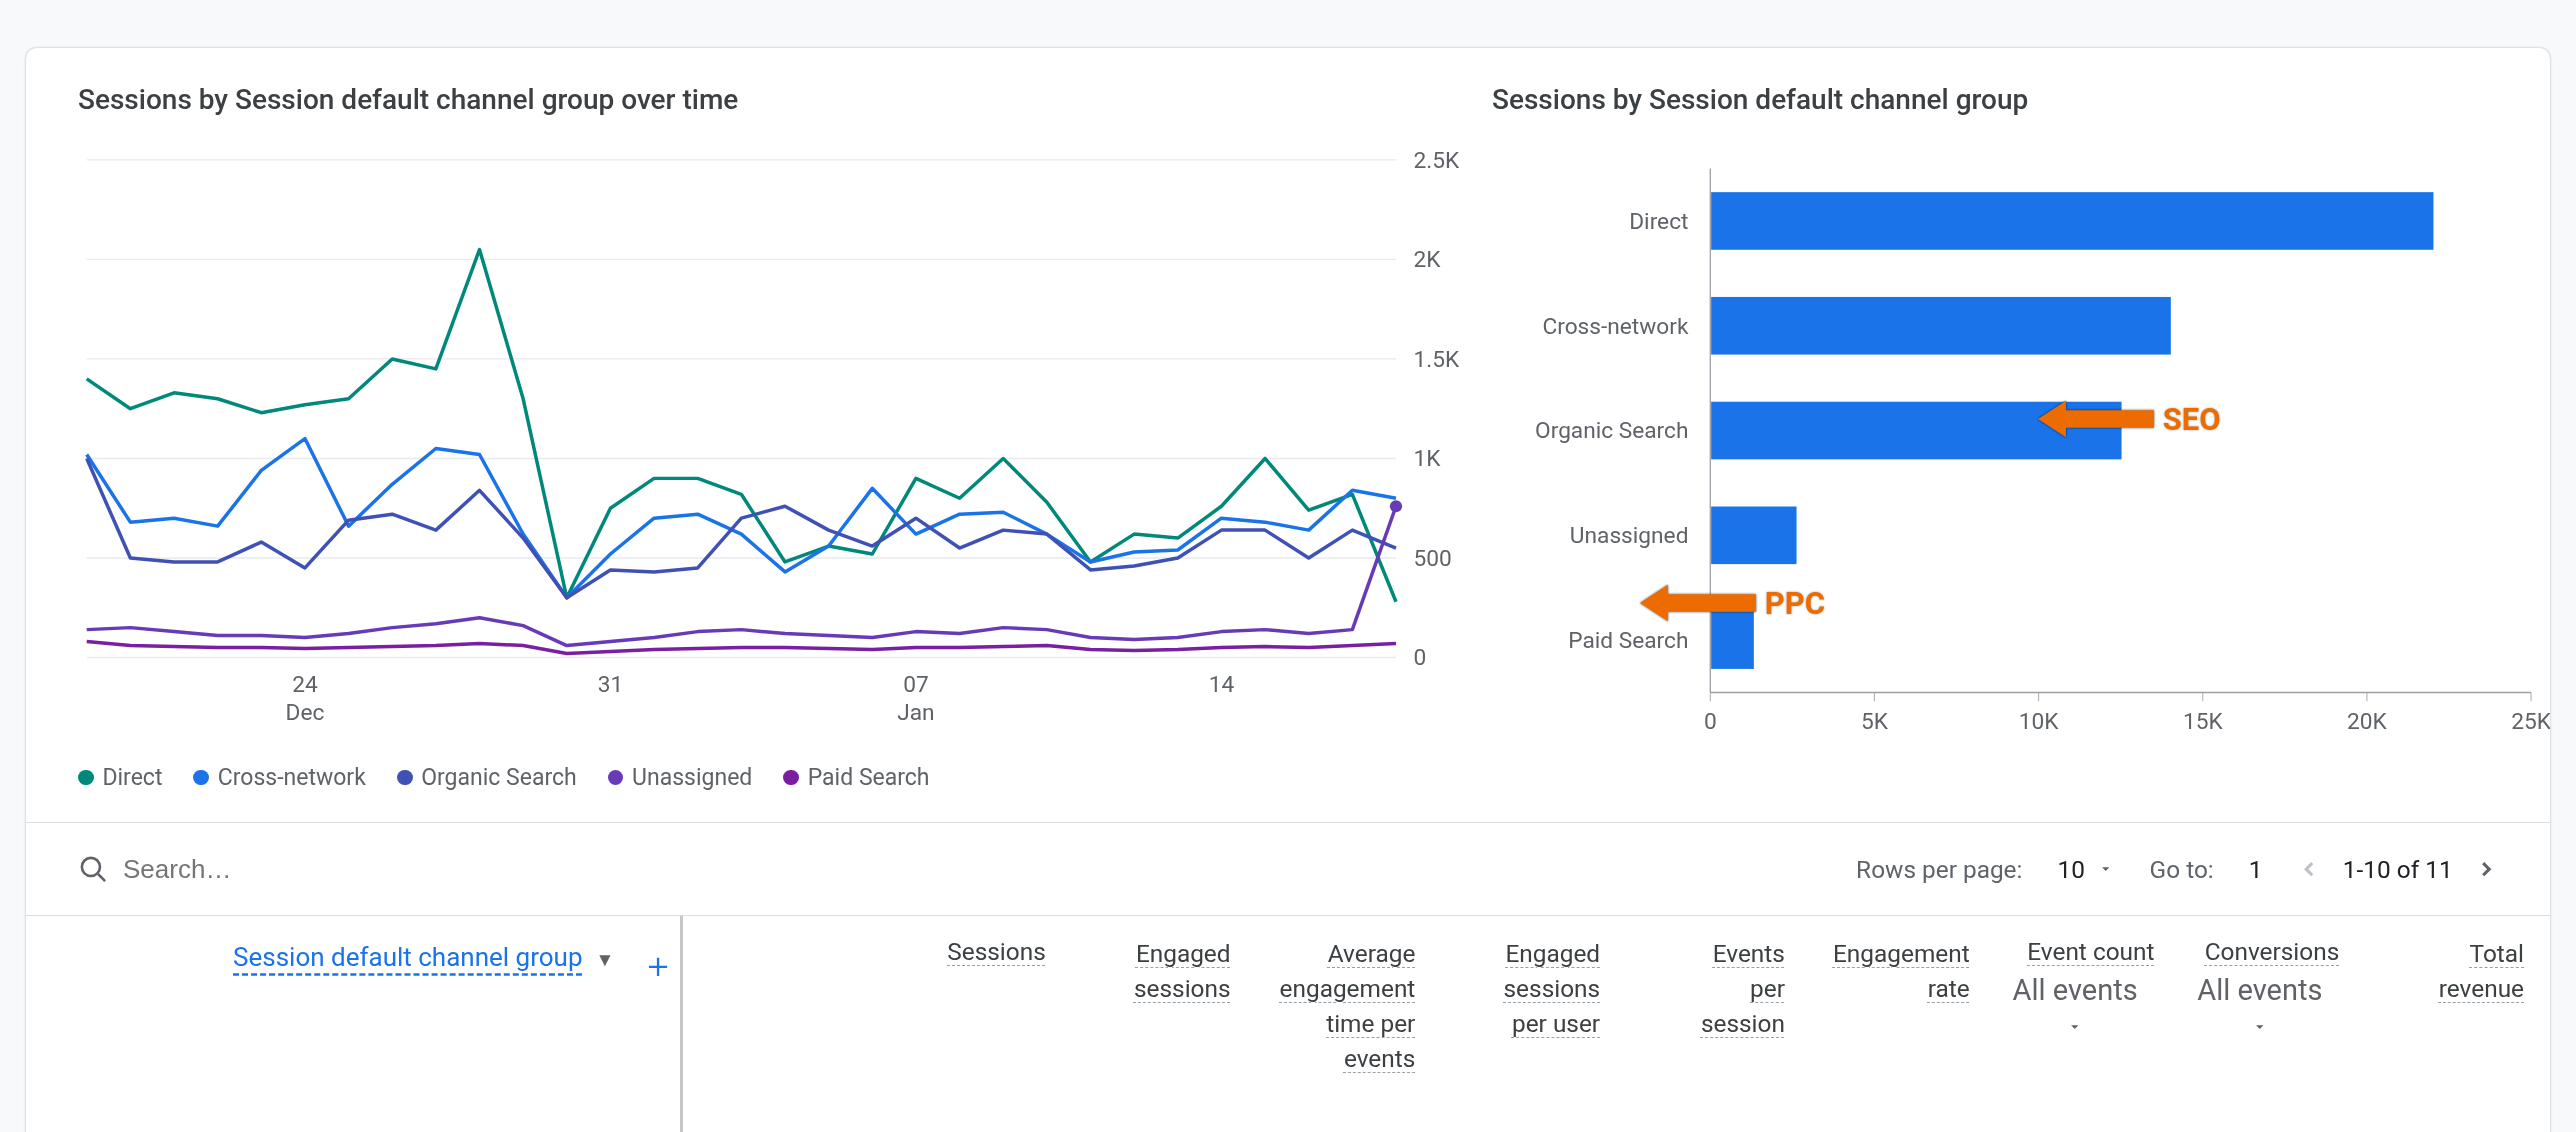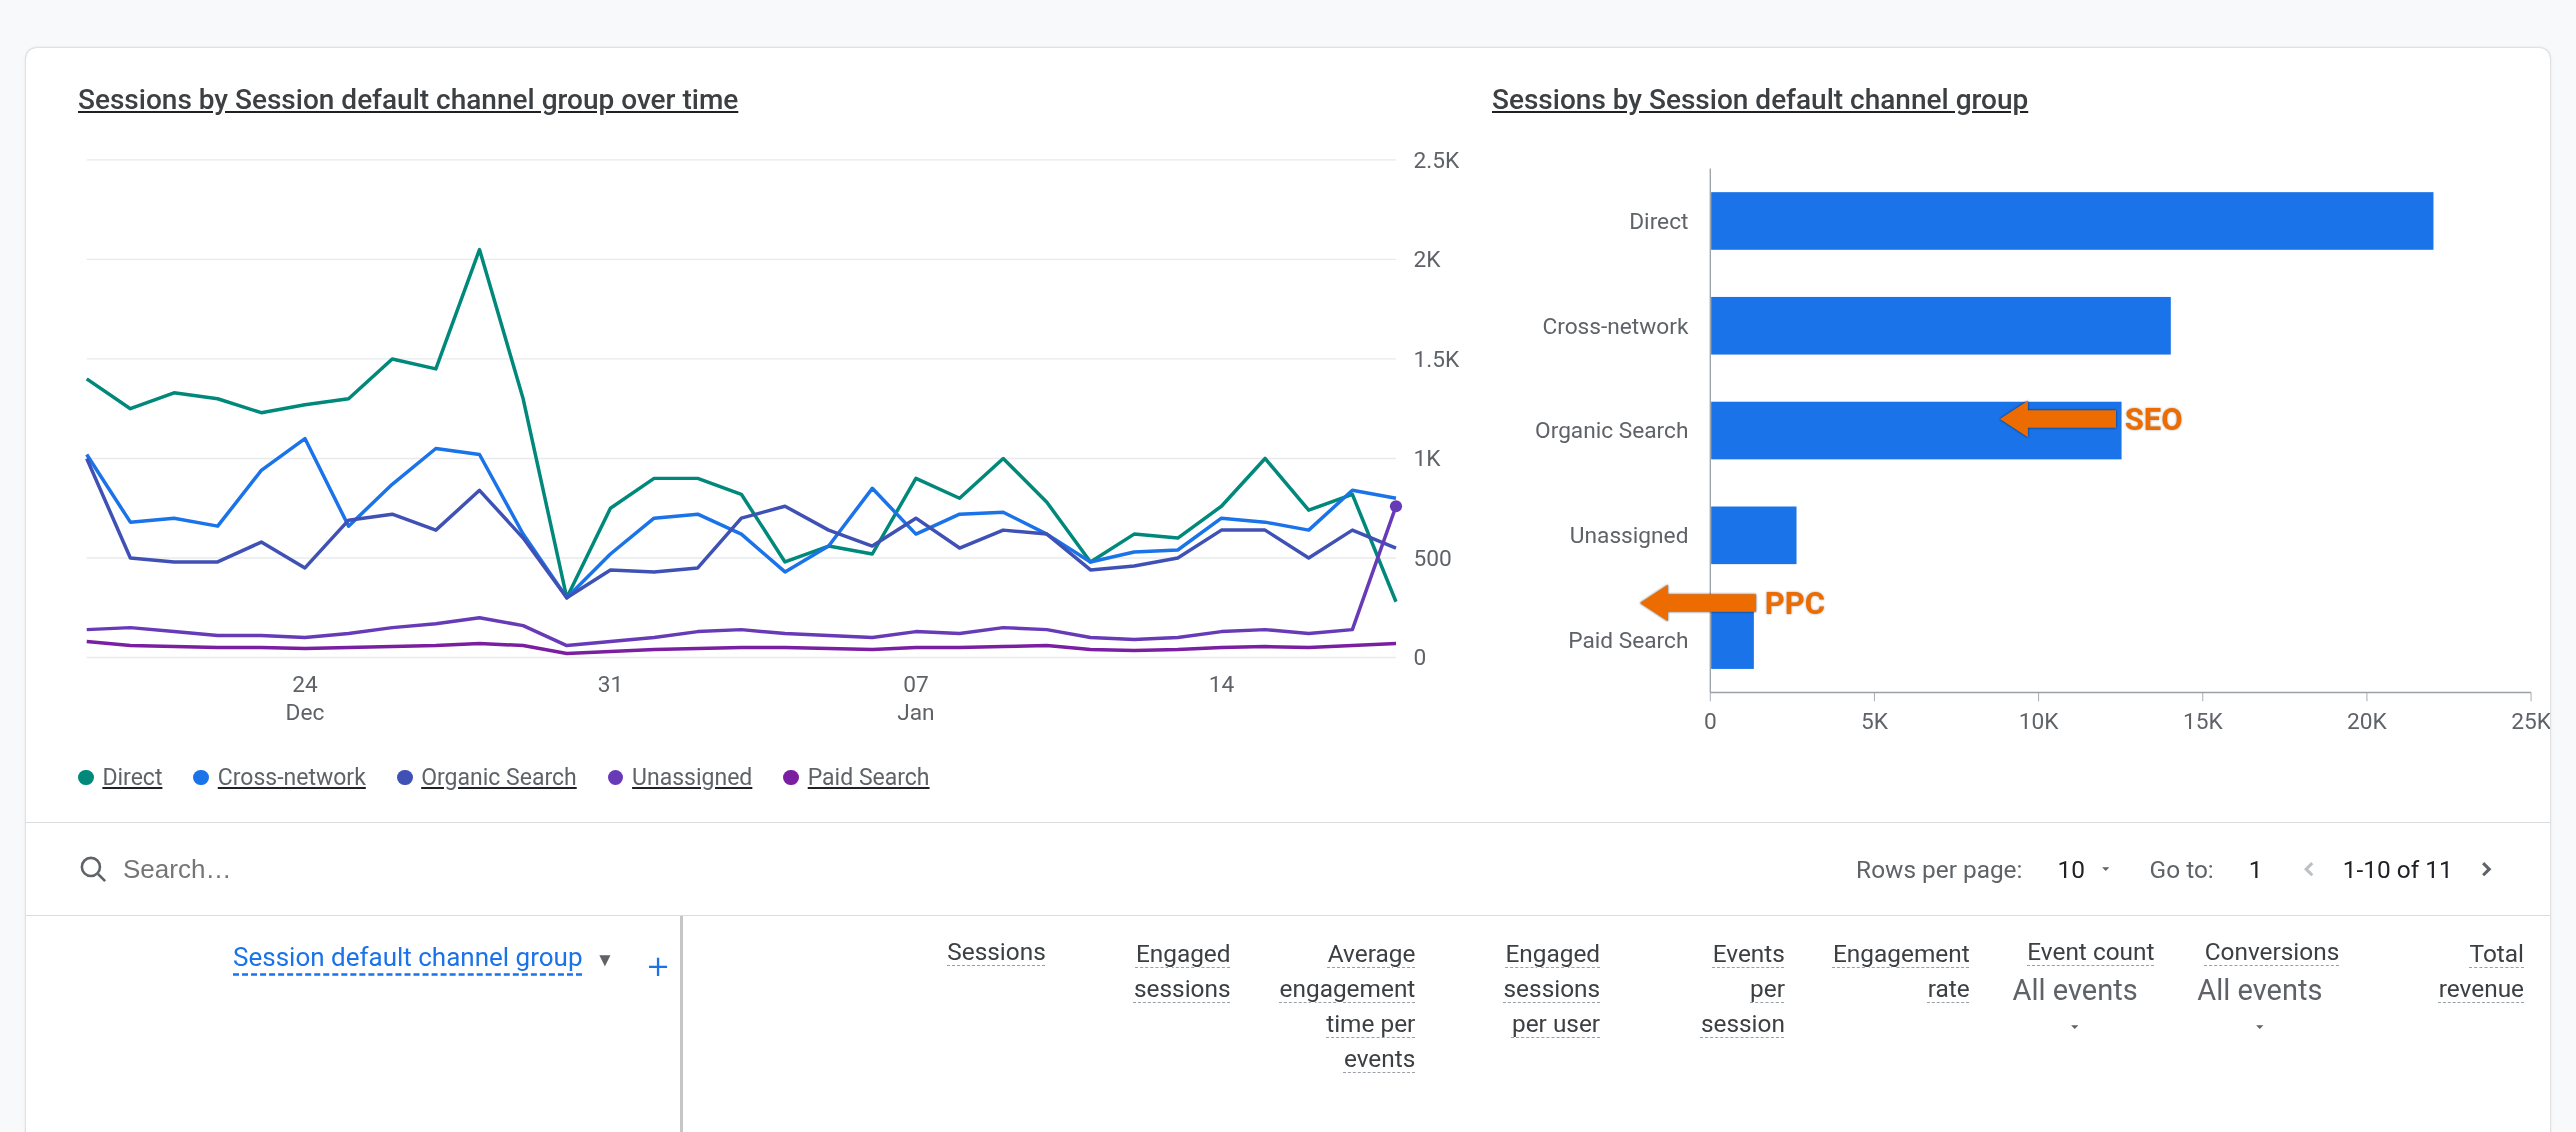--- a/index.html
+++ b/index.html
@@ -16,21 +16,20 @@
   border-radius:10.5px;
   box-shadow:0 0.9px 2.6px rgba(60,64,67,.3),0 0.9px 1.7px rgba(60,64,67,.15);
   padding:35px 0 0 0;
   position:relative;
   overflow:hidden;
   height:calc(1132px - 48px);
 }
 .charts-row{
   display:flex;
   padding:0 22px 31px 52px;
-  text-decoration:underline;
 }
 .line-panel{flex:0 0 1414px;position:relative;}
 .bar-panel {flex:1;position:relative;}
 .chart-title{
   font-size:28px;font-weight:500;color:#3c4043;margin-bottom:35px;
 }
 
 svg{display:block;}
 .tick-label,.legend-text,.bar-cat-label,.x-tick{fill:#5f6368;font-size:26px;font-family:inherit;}
 .x-tick-sub{fill:#5f6368;font-size:26px;}
@@ -178,21 +177,21 @@
           <line x1="626" x2="626" y1="620" y2="630" stroke="#9aa0a6"></line>
           <text x="626" y="662" text-anchor="middle" class="x-tick">10K</text>
           <line x1="814" x2="814" y1="620" y2="630" stroke="#9aa0a6"></line>
           <text x="814" y="662" text-anchor="middle" class="x-tick">15K</text>
           <line x1="1002" x2="1002" y1="620" y2="630" stroke="#9aa0a6"></line>
           <text x="1002" y="662" text-anchor="middle" class="x-tick">20K</text>
           <line x1="1190" x2="1190" y1="620" y2="630" stroke="#9aa0a6"></line>
           <text x="1190" y="662" text-anchor="middle" class="x-tick">25K</text>
         </svg>
 
-      <div class="annot" style="top:314px;left:508px;">
+      <div class="annot" style="top:314px;left:546px;">
         <svg width="116" height="44" viewBox="0 0 133 50">
             <path d="M0 25 L32 4 L32 15 L133 15 L133 35 L32 35 L32 46 Z" fill="#ed6c02"></path>
           </svg>
         <span>SEO</span>
       </div>
       <div class="annot" style="top:498px;left:148px;">
         <svg width="116" height="44" viewBox="0 0 133 50">
             <path d="M0 25 L32 4 L32 15 L133 15 L133 35 L32 35 L32 46 Z" fill="#ed6c02"></path>
           </svg>
         <span>PPC</span>

